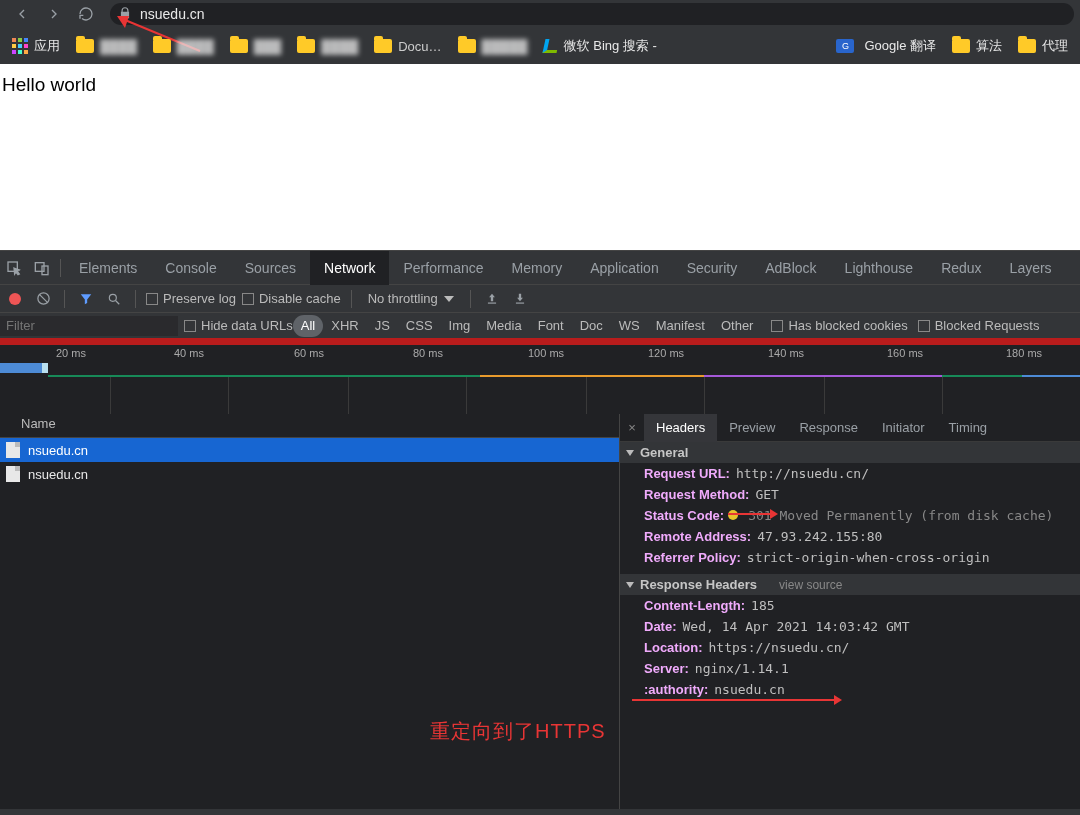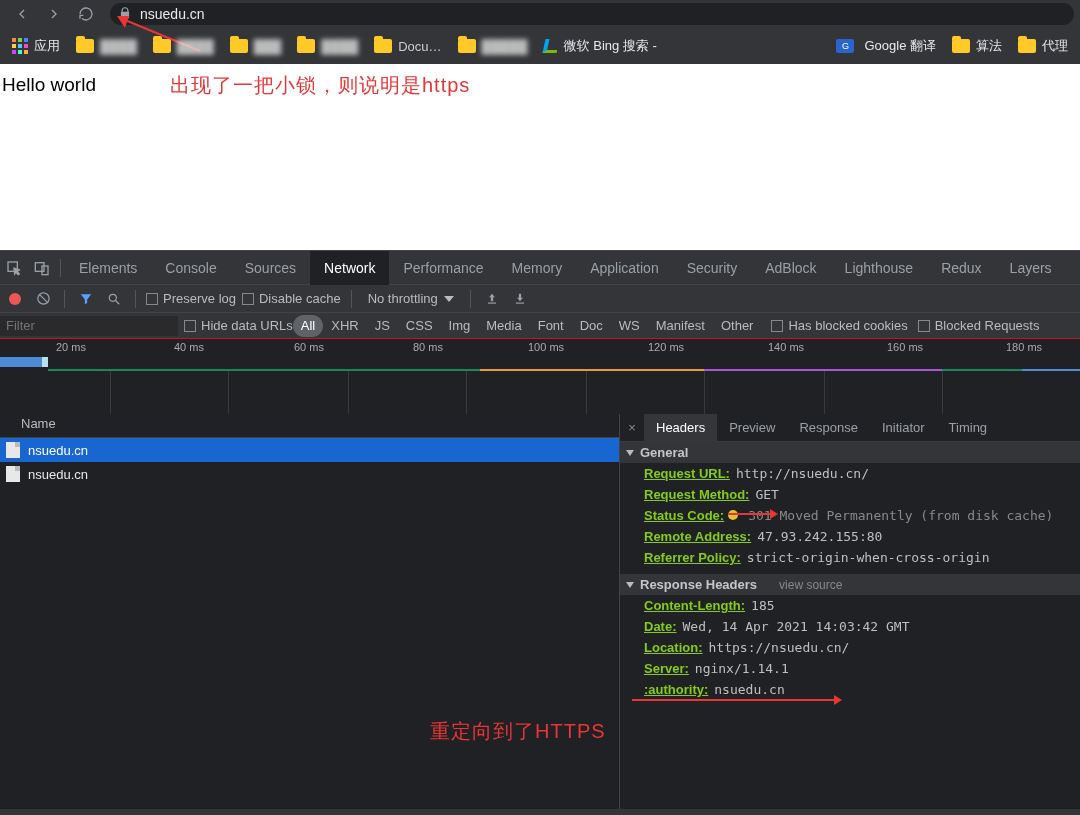--- a/index.html
+++ b/index.html
@@ -47,21 +47,21 @@
   .throttle { font-size:13px; color:#bbb; display:flex; align-items:center; gap:6px; padding:0 6px;}
   .tri-down { width:0;height:0;border-left:5px solid transparent;border-right:5px solid transparent;border-top:6px solid #bbb;}
 
   
   .filter-bar { height:26px; background:#333538; display:flex; align-items:center; border-top:1px solid #444; font-size:13px; }
   .filter-input { width:178px; height:20px; background:#2a2a2d; border:none; color:#aaa; padding:0 6px; font-size:13px; }
   .ftype { padding:0 8px; color:#bbb; height:22px; display:flex; align-items:center;}
   .ftype.on { background:#5f6368; color:#fff; border-radius:11px; }
 
   
-  .timeline { height:76px; background:#202124; position:relative; border-top:1px solid #b91c1c;}
+  .timeline { height:76px; background:#202124; position:relative; border-top:7px solid #b91c1c;}
   .tick { position:absolute; top:2px; font-size:11px; color:#aaa; text-align:right; }
   .tl-bar { position:absolute; height:6px; top:20px; }
   .tl-grid { position:absolute; top:32px; bottom:0; width:1px; background:#3a3a3a; }
 
   
   .req-area { display:flex; height:395px; }
   .req-list { width:620px; background:#202124; border-right:1px solid #444; }
   .req-header { height:24px; border-bottom:1px solid #444; padding:2px 21px; font-size:13px; color:#bbb;}
   .req-row { height:24px; display:flex; align-items:center; padding:0 6px; font-size:13px; gap:8px;}
   .req-row.sel { background:#1766d2; color:#fff; }
@@ -70,21 +70,21 @@
 
   
   .hdr-panel { flex:1; background:#202124; font-size:13px; overflow:hidden; position:relative;}
   .hdr-tabs { height:28px; display:flex; align-items:center; border-bottom:1px solid #3a3a3a; }
   .hdr-close { width:24px; text-align:center; color:#888;}
   .hdr-tab { padding:0 12px; height:28px; display:flex; align-items:center; color:#9aa0a6; }
   .hdr-tab.on { background:#35363a; color:#fff; }
   .sect-head { color:#c6c6c6; background:#333538; padding:3px 6px; display:flex; align-items:center; gap:4px;}
   .disclosure { width:0;height:0;border-left:4px solid transparent;border-right:4px solid transparent;border-top:6px solid #bbb; margin-right:2px;}
   .kv { padding:3px 0 3px 24px; }
-  .kv b { color:#84cc16; font-weight:600;text-decoration:underline; }
+  .kv b { color:#f0abfc; font-weight:600; }
   .kv span.v { font-family:Consolas,monospace; color:#bfbfbf; margin-left:6px;}
   .status-dot { width:10px;height:10px;background:#e8c22b;border-radius:50%;display:inline-block;margin:0 4px; }
   .view-src { color:#888; font-weight:normal; margin-left:18px; font-size:12px;text-align:right;}
 
   
   .red-arrow svg line, .red-arrow svg path { stroke:#e83535; stroke-width:2; }
   .red-arrow svg polygon { fill:#e83535; }
 
   .ann-overlay { position:absolute; pointer-events:none; }
 </style>
@@ -176,21 +176,20 @@
       <span>算法</span>
     </div>
   <div class="bm-item">
       <div class="bm-folder"></div>
       <span>代理</span>
     </div>
 </div>
 
 <div class="page">
   <span style="padding-left:2px">Hello world</span>
-  <span class="annot-red" style="left:170px; top:8px;">出现了一把小锁，则说明是https</span>
 </div>
 
 <div class="dt-tabs">
   <div class="dt-ico">
       <svg width="16" height="16" viewBox="0 0 24 24" fill="none" stroke="#9aa0a6" stroke-width="2">
         <rect x="3" y="3" width="14" height="14"></rect>
         <path d="M12 12l8 3-3 2 3 4-2 1-3-4-2 3z" fill="#9aa0a6"></path>
       </svg>
     </div>
   <div class="dt-ico">

